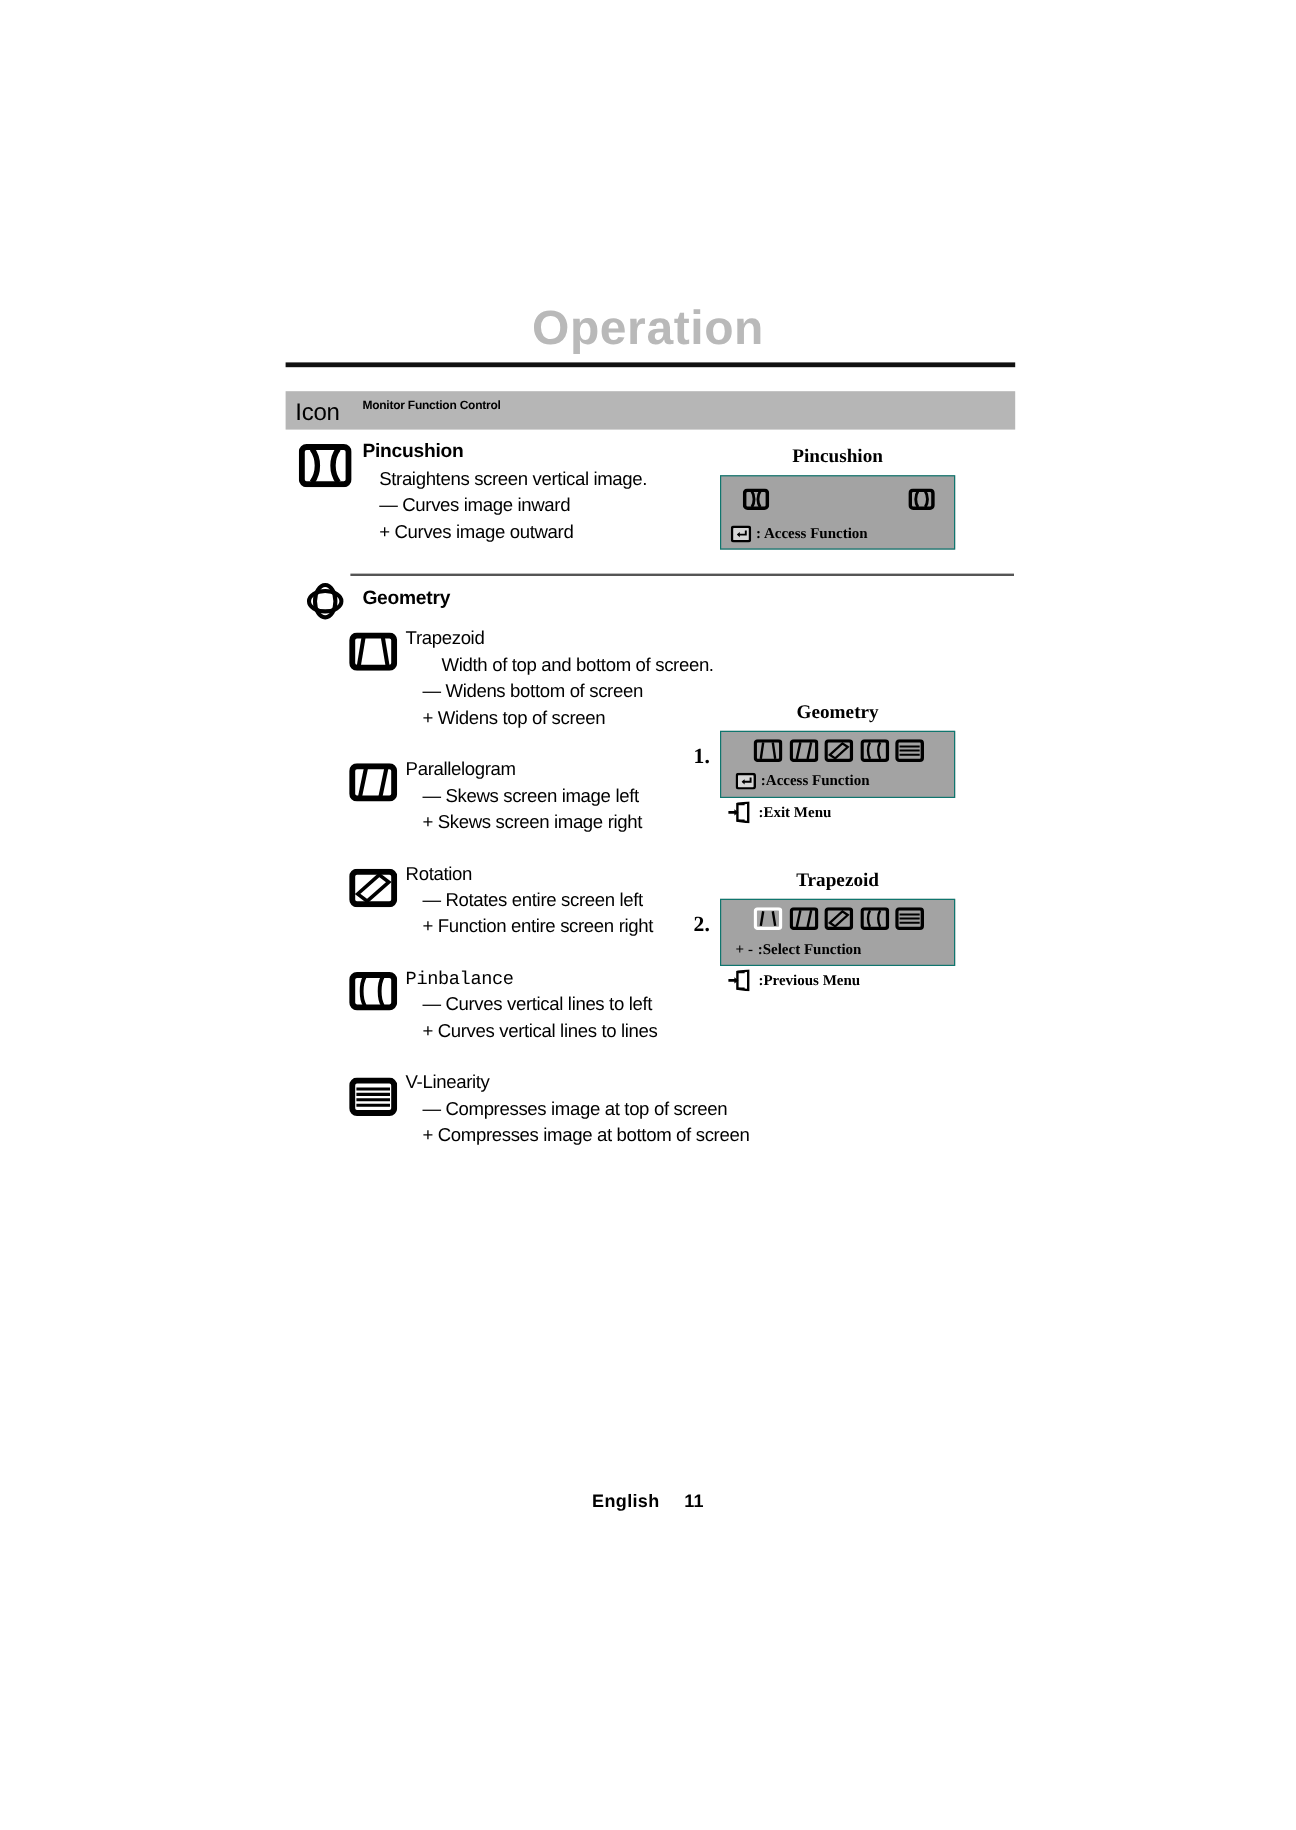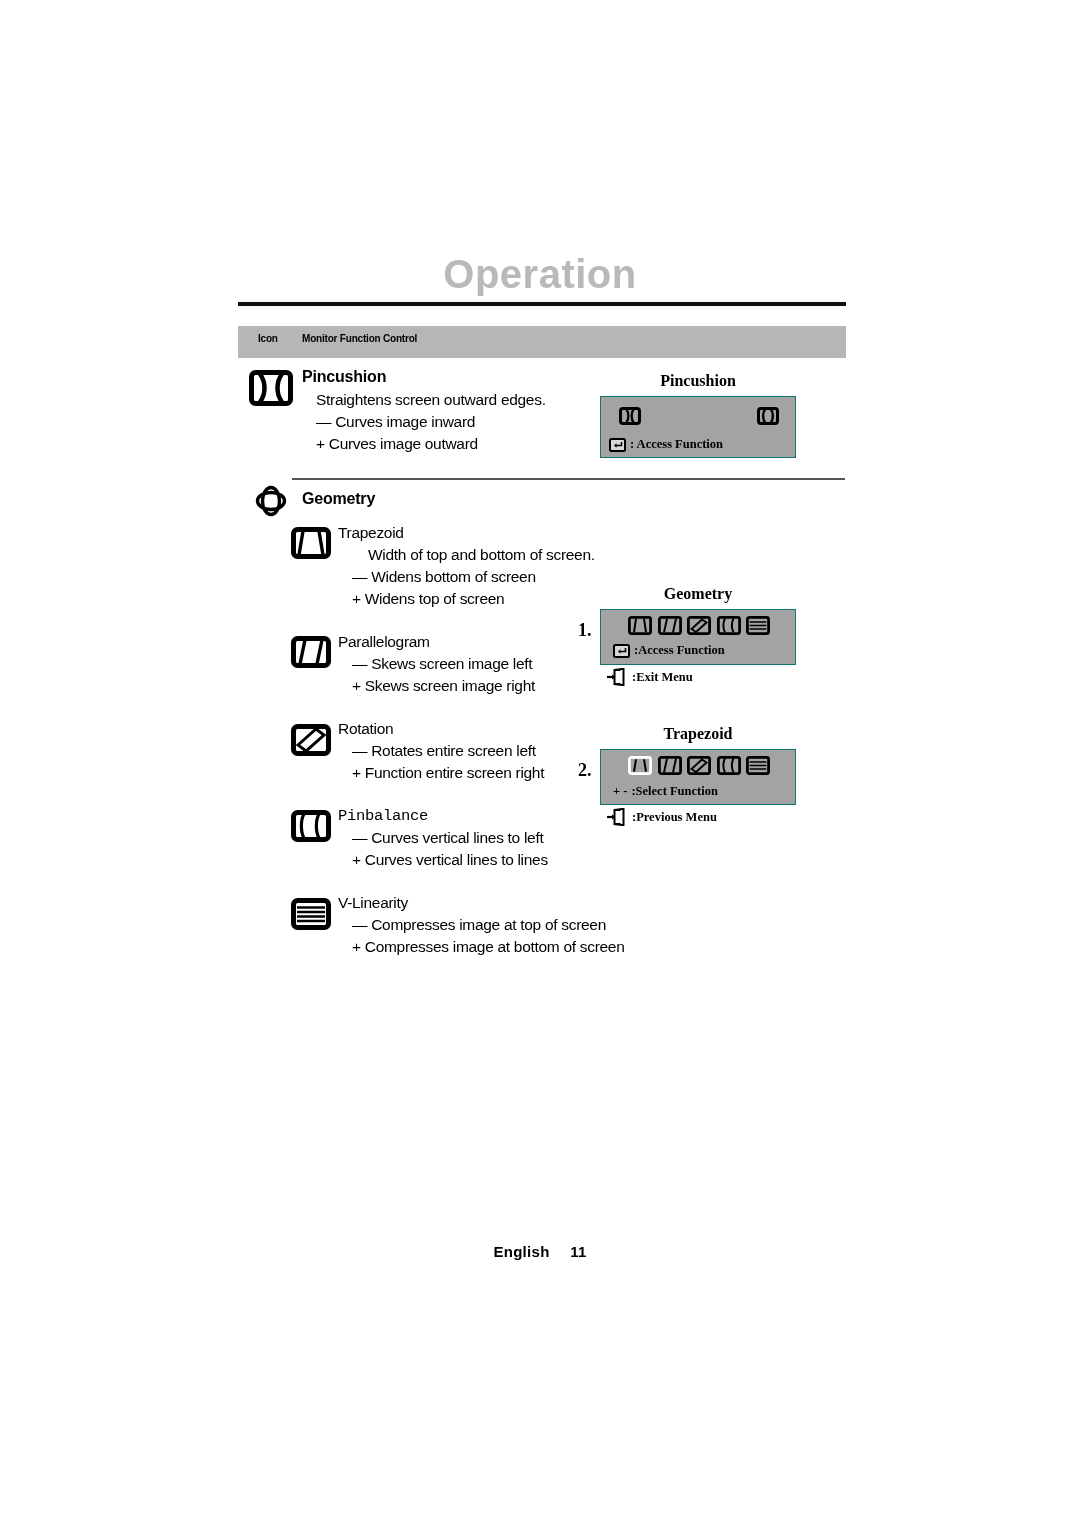--- a/index.html
+++ b/index.html
@@ -49,24 +49,24 @@
   .table-header {
     position: absolute;
     left: 238px;
     top: 326px;
     width: 608px;
     height: 32px;
     background: #b6b6b6;
   }
   .th-icon {
     position: absolute;
-    left: 20px;
+    left: 8px;
     top: 7px;
-    font-size: 10px;
-    font-weight: bold;
+    font-size: 20px;
+    font-weight: normal;
     letter-spacing: -0.2px;
   }
   .th-label {
     position: absolute;
     left: 64px;
     top: 7px;
     font-size: 10px;
     font-weight: bold;
     letter-spacing: -0.2px;
   }
@@ -177,21 +177,21 @@
     <span class="th-label">Monitor Function Control</span>
   </div>
 
   <svg class="ico" style="left:249px; top:370px;" width="44" height="36" viewBox="0 0 44 36">
     <rect x="2.5" y="2.5" width="39" height="31" rx="4" ry="4" fill="none" stroke="#000" stroke-width="5"></rect>
     <path d="M11 4 C17 12 17 24 11 32" fill="none" stroke="#000" stroke-width="4.5"></path>
     <path d="M33 4 C27 12 27 24 33 32" fill="none" stroke="#000" stroke-width="4.5"></path>
   </svg>
 
   <div class="fn-title" style="left:302px; top:368px;">Pincushion</div>
-  <div class="fn-sub" style="left:316px; top:391px;">Straightens screen outward edges.</div>
+  <div class="fn-sub" style="left:316px; top:391px;">Straightens screen vertical image.</div>
   <div class="fn-line" style="left:316px; top:413px;">— Curves image inward</div>
   <div class="fn-line" style="left:316px; top:435px;">+ Curves image outward</div>
 
   <div class="osd-wrap" style="left:600px; top:372px; width:196px; height:95px;">
     <div class="osd-caption">Pincushion</div>
     <div class="osd-box" style="left:0px; top:24px; width:196px; height:62px;">
 
       <div class="osd-icons" style="left:18px; top:10px; width:160px; justify-content:space-between;">
         <svg width="22" height="18" viewBox="0 0 22 18">
           <rect x="1.5" y="1.5" width="19" height="15" rx="2.5" ry="2.5" fill="none" stroke="#000" stroke-width="3"></rect>

